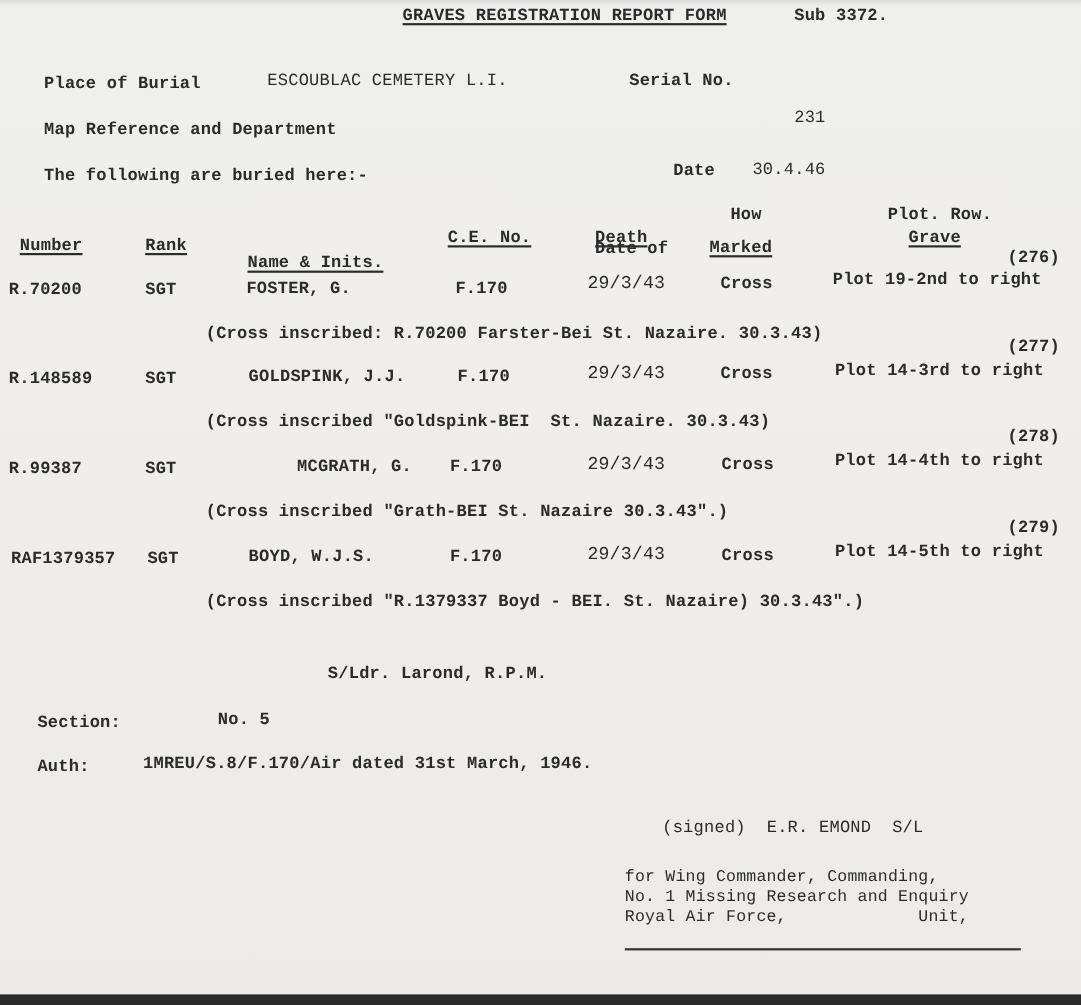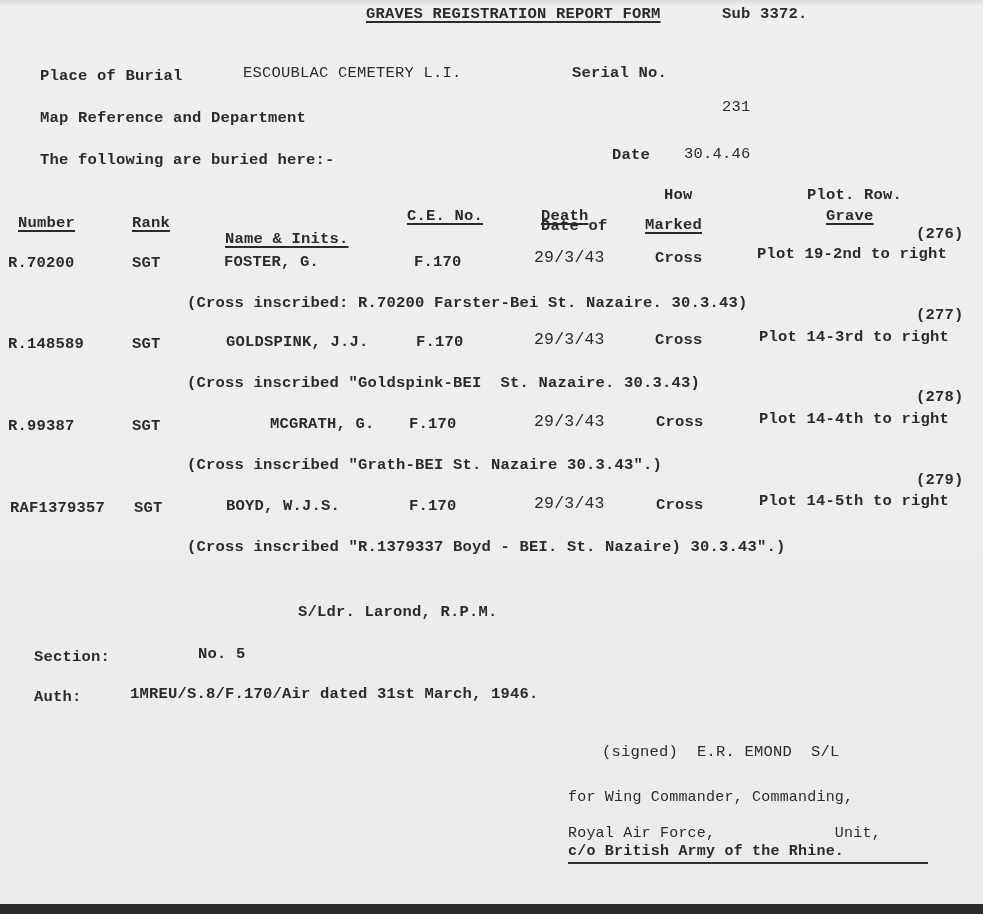--- a/index.html
+++ b/index.html
@@ -92,18 +92,18 @@
   <div class="t b" style="left:187px; top:538px;">(Cross inscribed "R.1379337 Boyd - BEI. St. Nazaire) 30.3.43".)</div>
 
   <div class="t b" style="left:298px; top:603px;">S/Ldr. Larond, R.P.M.</div>
   <div class="t b" style="left:34px; top:648px;">Section:</div>
   <div class="t b" style="left:198px; top:645px;">No. 5</div>
   <div class="t b" style="left:34px; top:688px;">Auth:</div>
   <div class="t b" style="left:130px; top:685px;">1MREU/S.8/F.170/Air dated 31st March, 1946.</div>
 
   <div class="t" style="left:602px; top:743px;">(signed)  E.R. EMOND  S/L</div>
   <div class="t sm" style="left:568px; top:789px;">for Wing Commander, Commanding,</div>
+  <div class="t sm" style="left:568px; top:807px;">No. 1 Missing Research and Enquiry</div>
   <div class="t sm" style="left:568px; top:825px;">Royal Air Force,             Unit,</div>
-  <div class="t sm b" style="left:568px; top:843px;">c/o British Army of the Rhine.</div>
   <div class="rule" style="left:568px; top:862px; width:360px;"></div>
 
 </div>
 <div class="bottom-bar"></div>
 
 </body></html>

